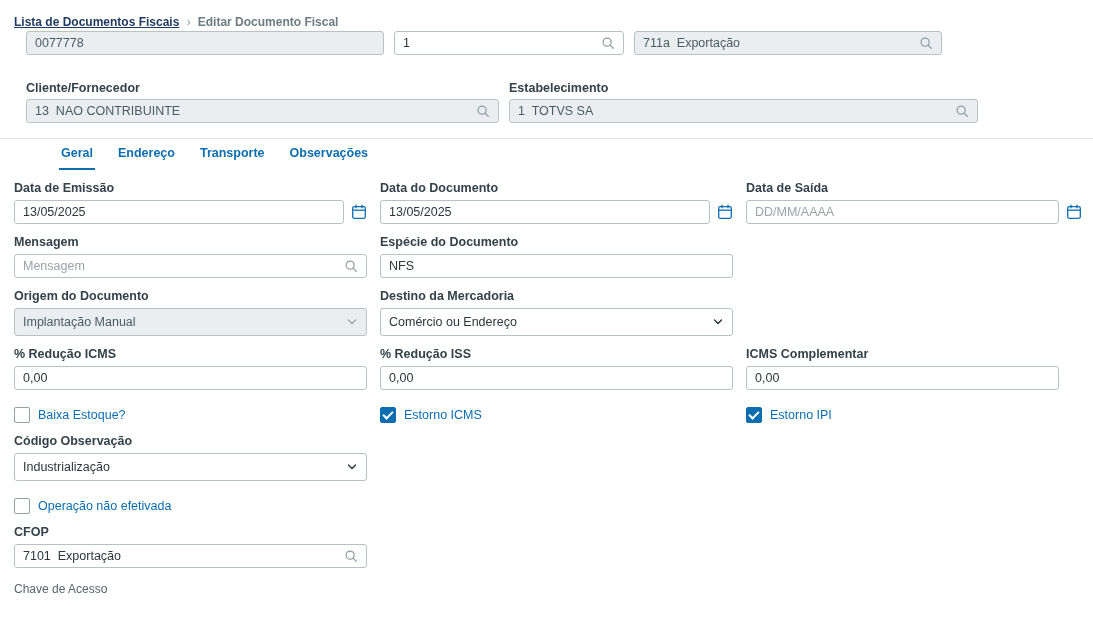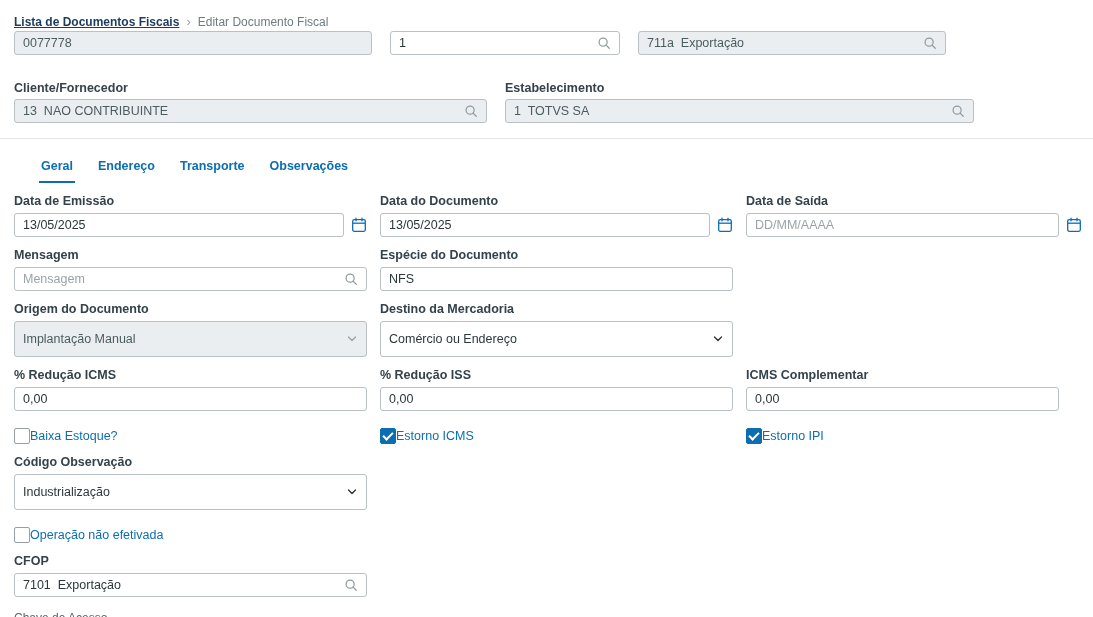--- a/index.html
+++ b/index.html
@@ -8,92 +8,92 @@
     width: 1093px; height: 617px; overflow: hidden;
     font-family: "Liberation Sans", sans-serif;
     font-size: 13px; color: #2c3739;
   }
   .page { width: 1093px; height: 617px; }
 
   
   .breadcrumb { padding: 14px 14px 0 14px; font-size: 12px; display: flex; align-items: center; }
   .crumb-link { color: #1e3a5f; font-weight: 700; text-decoration: underline; cursor: pointer; }
   .crumb-sep { color: #9aa4a7; margin: 0 7px; font-size: 13px; }
-  .crumb-current { color: #6e7c80; }
+  .crumb-current { color: #6e7c80; font-weight: bold; }
 
   
   .page-title { font-size: 23px; font-weight: 400; color: #3a5470; margin: 9px 14px 7px 14px; line-height: 28px; }
 
   
   .input-wrap {
     display: flex; align-items: center; height: 24px;
     border: 1px solid #b9c1c4; border-radius: 3px; background: #fff; padding: 0 8px;
   }
   .input-wrap input {
     border: none; outline: none; background: transparent; flex: 1; min-width: 0;
     font-family: inherit; font-size: 12.5px; color: #2c3739; height: 100%;
   }
   .input-wrap input::placeholder { color: #9aa4a7; }
   .input-wrap.disabled { background: #ebeef0; }
   .input-wrap.disabled input { color: #4a5c60; }
   .search-btn { display: flex; align-items: center; margin-left: 6px; cursor: pointer; }
 
   
-  .hrow { display: flex; gap: 18px; padding: 0 14px; border-radius: 7px; }
+  .hrow { display: flex; gap: 10px; padding: 0 26px; border-radius: 7px; }
   .hrow1 { margin-top: 2px; }
   .hrow1 .f1 { width: 358px; } .hrow1 .f2 { width: 230px; } .hrow1 .f3 { width: 308px; }
   .hrow2 { margin-top: 6px; }
   .hrow2 .f1 { width: 473px; } .hrow2 .f2 { width: 469px; }
 
   .flabel { display: block; font-size: 12.5px; font-weight: 700; color: #33424b; margin: 20px 0 4px 0; }
 
   .divider { border-top: 1px solid #e1e5e7; margin-top: 15px; }
 
   
-  .tabs { display: flex; padding-left: 39px; margin-top: 15px; }
+  .tabs { display: flex; padding-left: 59px; margin-top: 2px; }
   .tab {
     background: none; border: none; cursor: pointer;
     font-family: inherit; font-size: 12.5px; font-weight: 700; color: #0c6eb0;
     padding: 5px 2px 8px 2px; margin-right: 21px; border-bottom: 2px solid transparent;
   }
   .tab.active { border-bottom-color: #0c6eb0; }
 
   
   .form { padding: 0 14px; }
   .grid3 { display: grid; grid-template-columns: 353px 353px 336px; column-gap: 13px; }
   .form-row { margin-top: 11px; }
   .field .flabel { margin: 0 0 5px 0; }
   .control { display: flex; align-items: center; gap: 7px; }
   .control .input-wrap { flex: 1; }
   .control.fixed-short .input-wrap { flex: none; width: 313px; }
   .icon-btn { display: flex; align-items: center; cursor: pointer; }
 
   
   .select-wrap {
     display: flex; align-items: center; justify-content: space-between;
-    height: 36px; border: 1px solid #b9c1c4; border-radius: 3px; background: #fff;
+    height: 28px; border: 1px solid #b9c1c4; border-radius: 3px; background: #fff;
     padding: 0 8px; cursor: pointer; font-size: 12.5px; color: #2c3739;
   }
   .select-wrap.disabled { background: #ebeef0; color: #4a5c60; cursor: default; }
   .chev { color: #2c3739; display: flex; align-items: center; }
   .select-wrap.disabled .chev { color: #9aa4a7; }
 
   
   .check-row { margin-top: 17px; }
   .check-field { display: flex; align-items: center; cursor: pointer; }
   .checkbox {
     width: 16px; height: 16px; border: 1px solid #95a0a3; border-radius: 2px;
     background: #fff; display: inline-flex; align-items: center; justify-content: center; flex: none;
   }
   .checkbox.checked { background: #0c6eb0; border-color: #0c6eb0; }
   .checkbox.checked::after {
     content: ""; width: 8px; height: 4px; margin-top: -2px;
     border-left: 2px solid #fff; border-bottom: 2px solid #fff; transform: rotate(-45deg);
   }
-  .check-label { color: #0c6eb0; font-size: 12.5px; }
+  .check-label { color: #0c6eb0; font-size: 12.5px; margin-left: 8px; }
 
   
   .w-col1 { width: 353px; }
 
   .sublabel { font-size: 12px; font-weight: 400; color: #55666c; margin: 14px 0 5px 0; display: block; }
 </style>
 </head>
 <body>
 
 <div class="page">

